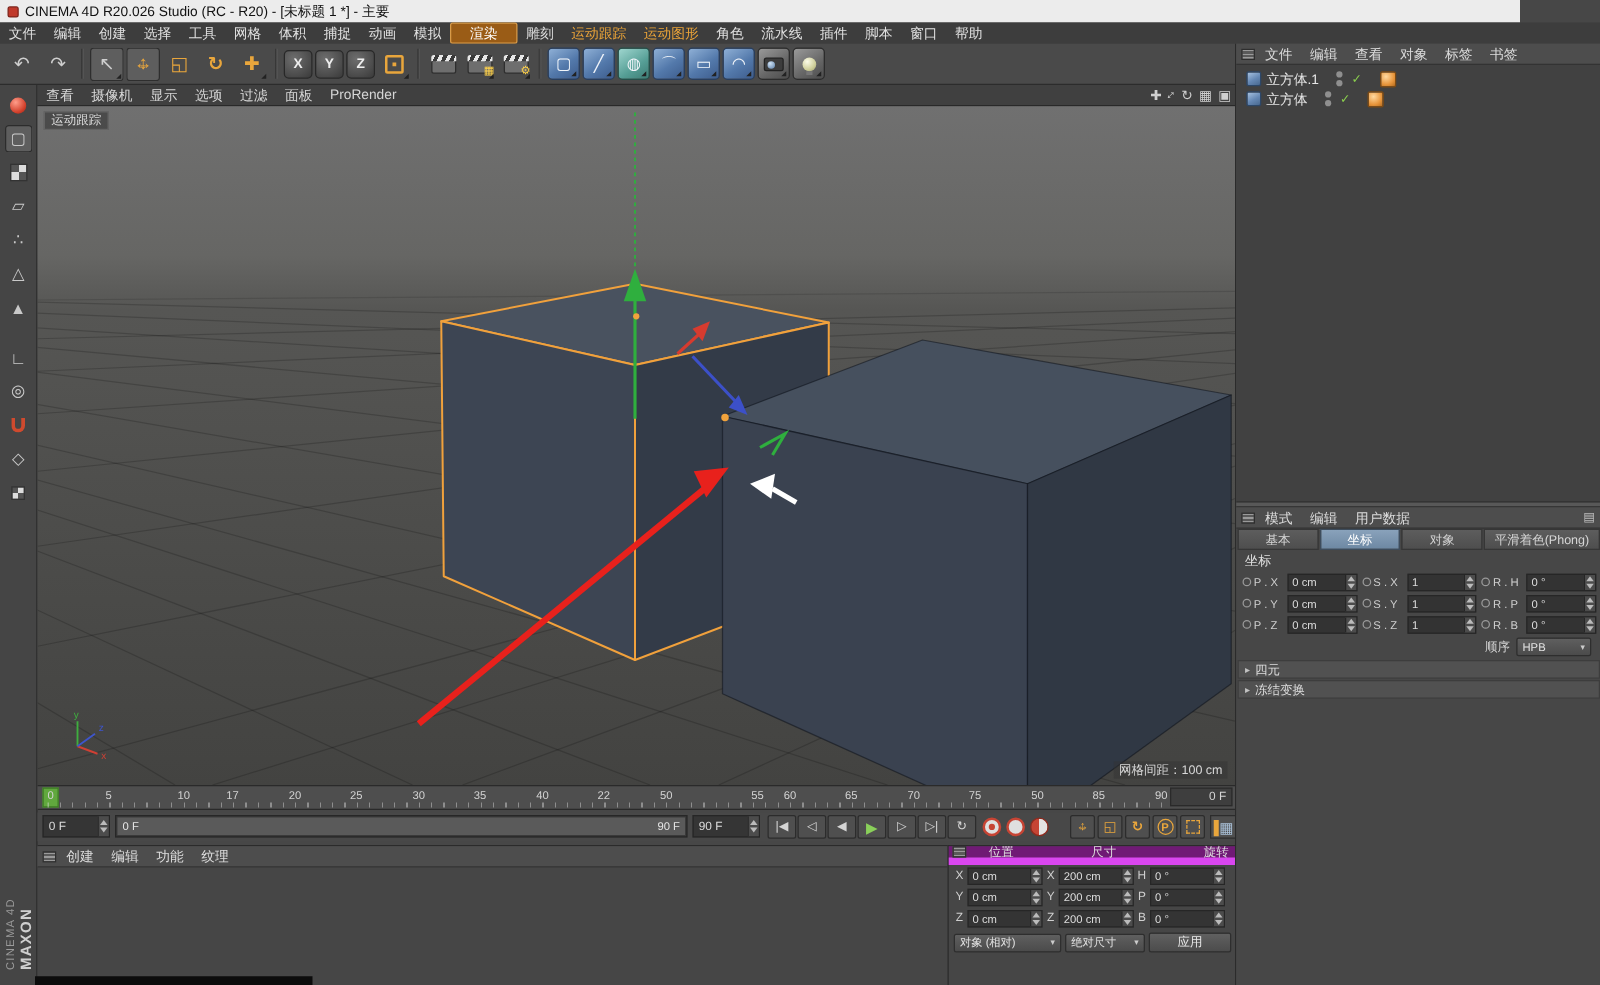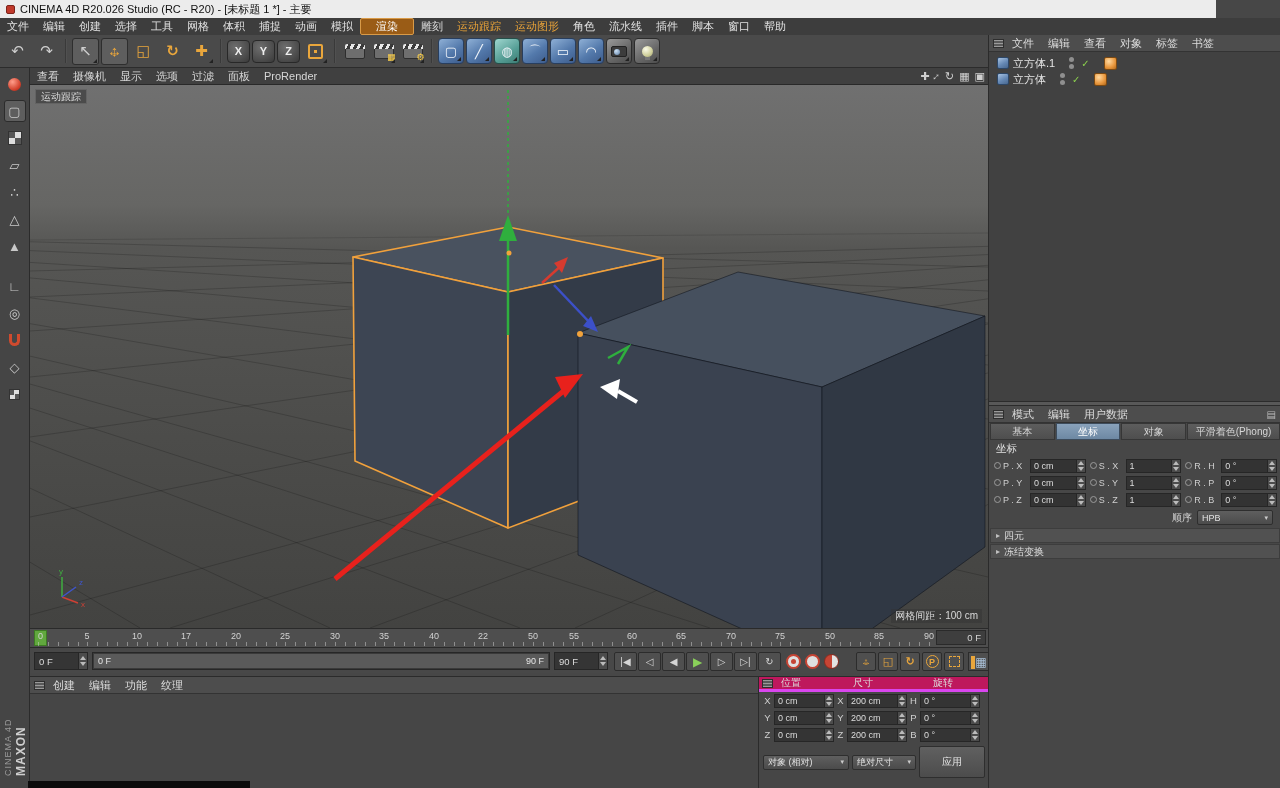--- a/index.html
+++ b/index.html
@@ -124,33 +124,33 @@
 
   
   .pmrow { height:17px; display:flex; align-items:center; gap:2px; background:#4d4d4d;
     border-bottom:1px solid #333; padding-left:4px; font-size:11px; color:#dcdcdc; }
   .pm { padding:0 6px; white-space:nowrap; }
   .panelicon { width:11px; height:9px; background-color:#5a5a5a;
     background-image:repeating-linear-gradient(#9a9a9a 0 1px,transparent 1px 3px); border:1px solid #2e2e2e; flex:none; }
   .matmgr { position:absolute; left:30px; top:676px; width:728px; height:112px; background:#464646; border-top:1px solid #2b2b2b; }
   .coordmgr { position:absolute; left:758px; top:676px; width:230px; height:112px; background:#464646;
     border-top:1px solid #2b2b2b; border-left:1px solid #2b2b2b; font-size:10px; color:#d8d8d8; }
-  .cm-head { display:flex; align-items:center; height:15px; background:#be185d; border-bottom:3px solid #d946ef; padding-left:3px; gap:2px; }
+  .cm-head { display:flex; align-items:center; height:15px; background:#701a75; border-bottom:6px solid #d946ef; padding-left:3px; gap:12px; }
   .cm-head .h { font-size:10px; color:#ddd; }
   .cm-head .h1 { width:62px; padding-left:6px; } .cm-head .h2 { width:76px; padding-left:14px; } .cm-head .h3 { padding-left:16px; }
   .cm-row { display:flex; align-items:center; height:17px; padding-left:4px; gap:2px; }
   .cm-lb { width:9px; text-align:center; color:#cfcfcf; font-size:9.5px; }
   .cm-field { width:60px; height:14px; background:#343434; border:1px solid #262626; display:flex; align-items:center; }
   .cm-field .v { flex:1; padding:0 3px; font-size:9px; color:#ddd; white-space:nowrap; }
   .cm-bot { display:flex; align-items:center; gap:3px; padding:3px 3px 0 4px; }
   .dd { height:15px; background:linear-gradient(#5f5f5f,#4b4b4b); border:1px solid #2e2e2e; border-radius:2px;
     display:flex; align-items:center; justify-content:space-between; padding:0 4px; font-size:9px; color:#e2e2e2; }
   .dd .car { font-size:7px; margin-left:3px; color:#ccc; }
   .dd.w1 { width:86px; } .dd.w2 { width:64px; }
-  .apply { width:66px; height:32px; background:linear-gradient(#606060,#4c4c4c); border:1px solid #2e2e2e;
+  .apply { width:66px; height:16px; background:linear-gradient(#606060,#4c4c4c); border:1px solid #2e2e2e;
     border-radius:2px; font-size:10px; color:#e8e8e8; display:flex; align-items:center; justify-content:center; }
   .black-sliver { position:absolute; left:28px; top:781px; width:222px; height:7px; background:#0c0c0c; }
 
   
   .rpanel { position:absolute; left:988px; top:35px; width:292px; height:753px; background:#474747; border-left:1px solid #2b2b2b; }
   .om { position:absolute; left:0; top:0; width:292px; height:366px; background:#454545; }
   .om-tree { position:absolute; left:0; top:17px; right:0; bottom:0; background:#414141; padding-top:3px; }
   .obj-row { display:flex; align-items:center; height:16px; padding-left:8px; gap:4px; font-size:11px; color:#e6e6e6; }
   .cubeicon { width:12px; height:12px; border-radius:2px; flex:none;
     background:linear-gradient(150deg,#a8c2e0 0%,#6588b4 55%,#49688f 100%); border:1px solid #2d4768; }
@@ -428,30 +428,30 @@
       </g>
     </svg>
     <div class="viewlabel">运动跟踪</div>
     <div class="gridlabel">网格间距：100 cm</div>
   </div>
 
   <div class="ruler">
     <div class="marker"></div>
     <span class="tick t0" style="left:8px">0</span>
     <span class="tick" style="left:57px">5</span>
-    <span class="tick" style="left:107px">10</span>
+    <span class="tick" style="left:117px">10</span>
     <span class="tick" style="left:156px">17</span>
     <span class="tick" style="left:206px">20</span>
     <span class="tick" style="left:255px">25</span>
     <span class="tick" style="left:305px">30</span>
     <span class="tick" style="left:354px">35</span>
     <span class="tick" style="left:404px">40</span>
     <span class="tick" style="left:453px">22</span>
     <span class="tick" style="left:503px">50</span>
-    <span class="tick" style="left:544px">55</span>
+    <span class="tick" style="left:576px">55</span>
     <span class="tick" style="left:602px">60</span>
     <span class="tick" style="left:651px">65</span>
     <span class="tick" style="left:701px">70</span>
     <span class="tick" style="left:750px">75</span>
     <span class="tick" style="left:800px">50</span>
     <span class="tick" style="left:849px">85</span>
     <span class="tick" style="left:899px">90</span>
     <div class="tickstrip"></div>
     <div class="rulerbox">
         <span>0 F</span>
@@ -777,21 +777,21 @@
             <span class="v">0 °</span>
             <span class="sp">
               <i class="up"></i>
               <i class="dn"></i>
             </span>
           </span>
       </div>
 
       <div class="order-row">
         <span>顺序</span>
-        <span class="dd" style="width:76px">
+        <span class="dd" style="width:60px">
             <span>HPB</span>
             <span class="car">▾</span>
           </span>
       </div>
       <div class="secbar">
         <span class="tri">▸</span>
         <span>四元</span>
       </div>
       <div class="secbar">
         <span class="tri">▸</span>

